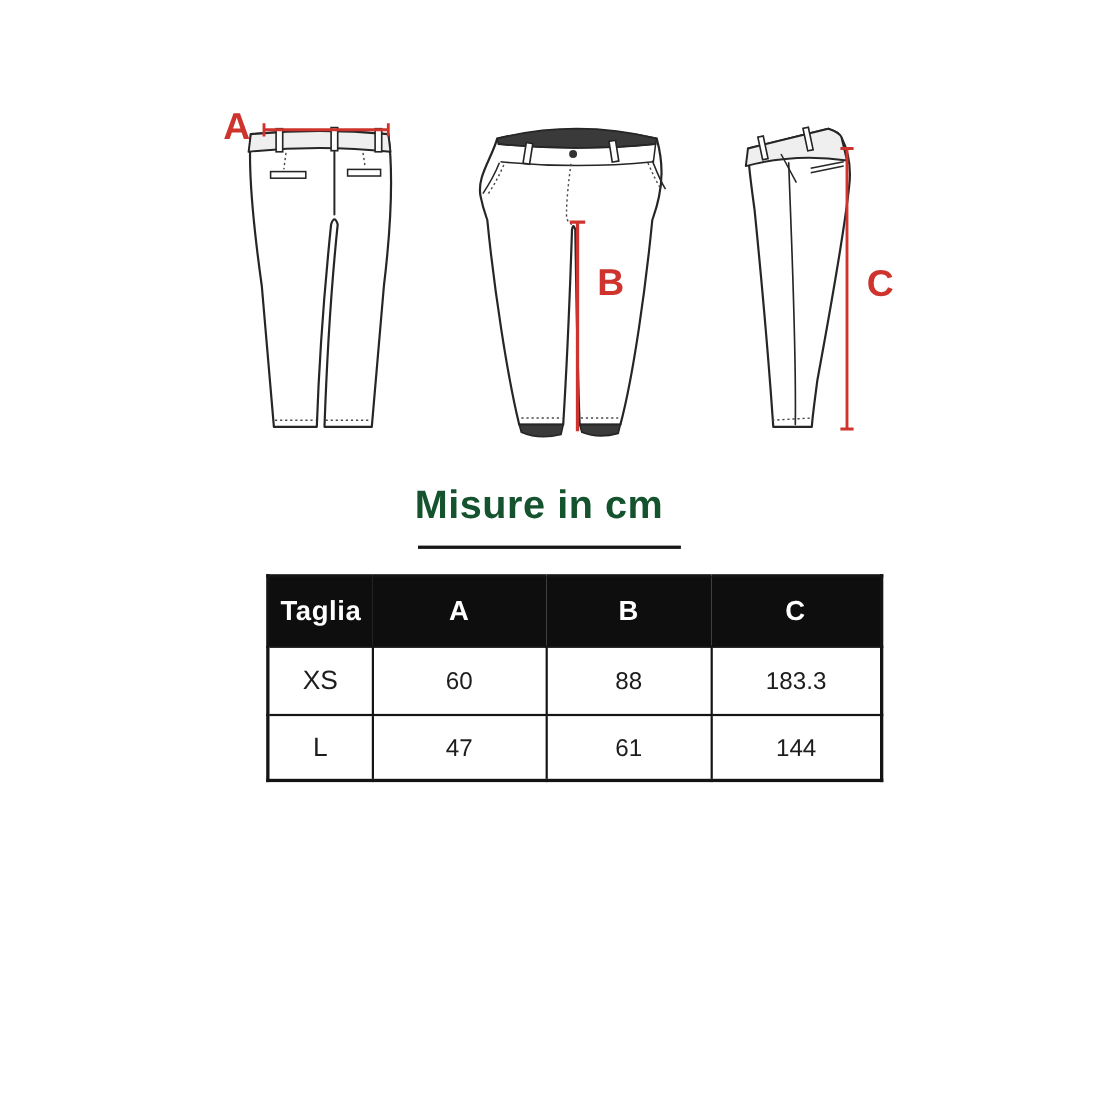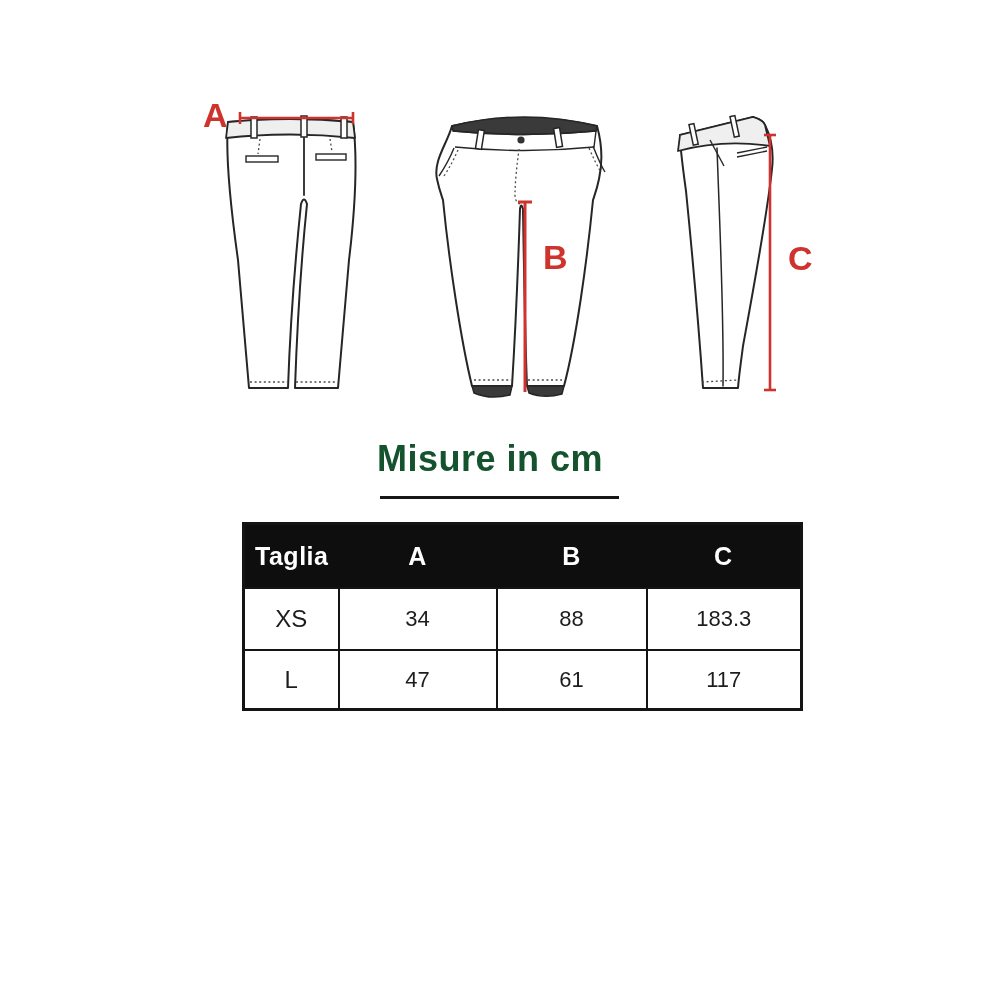--- a/index.html
+++ b/index.html
@@ -169,26 +169,26 @@
       <tr>
         <th>Taglia</th>
         <th>A</th>
         <th>B</th>
         <th>C</th>
       </tr>
     </thead>
     <tbody>
       <tr>
         <td class="size-col">XS</td>
-        <td>34</td>
+        <td>60</td>
         <td>88</td>
         <td>183.3</td>
       </tr>
       <tr>
         <td class="size-col">L</td>
         <td>47</td>
         <td>61</td>
-        <td>117</td>
+        <td>144</td>
       </tr>
     </tbody>
   </table>
 
 </div>
 
 </body></html>

